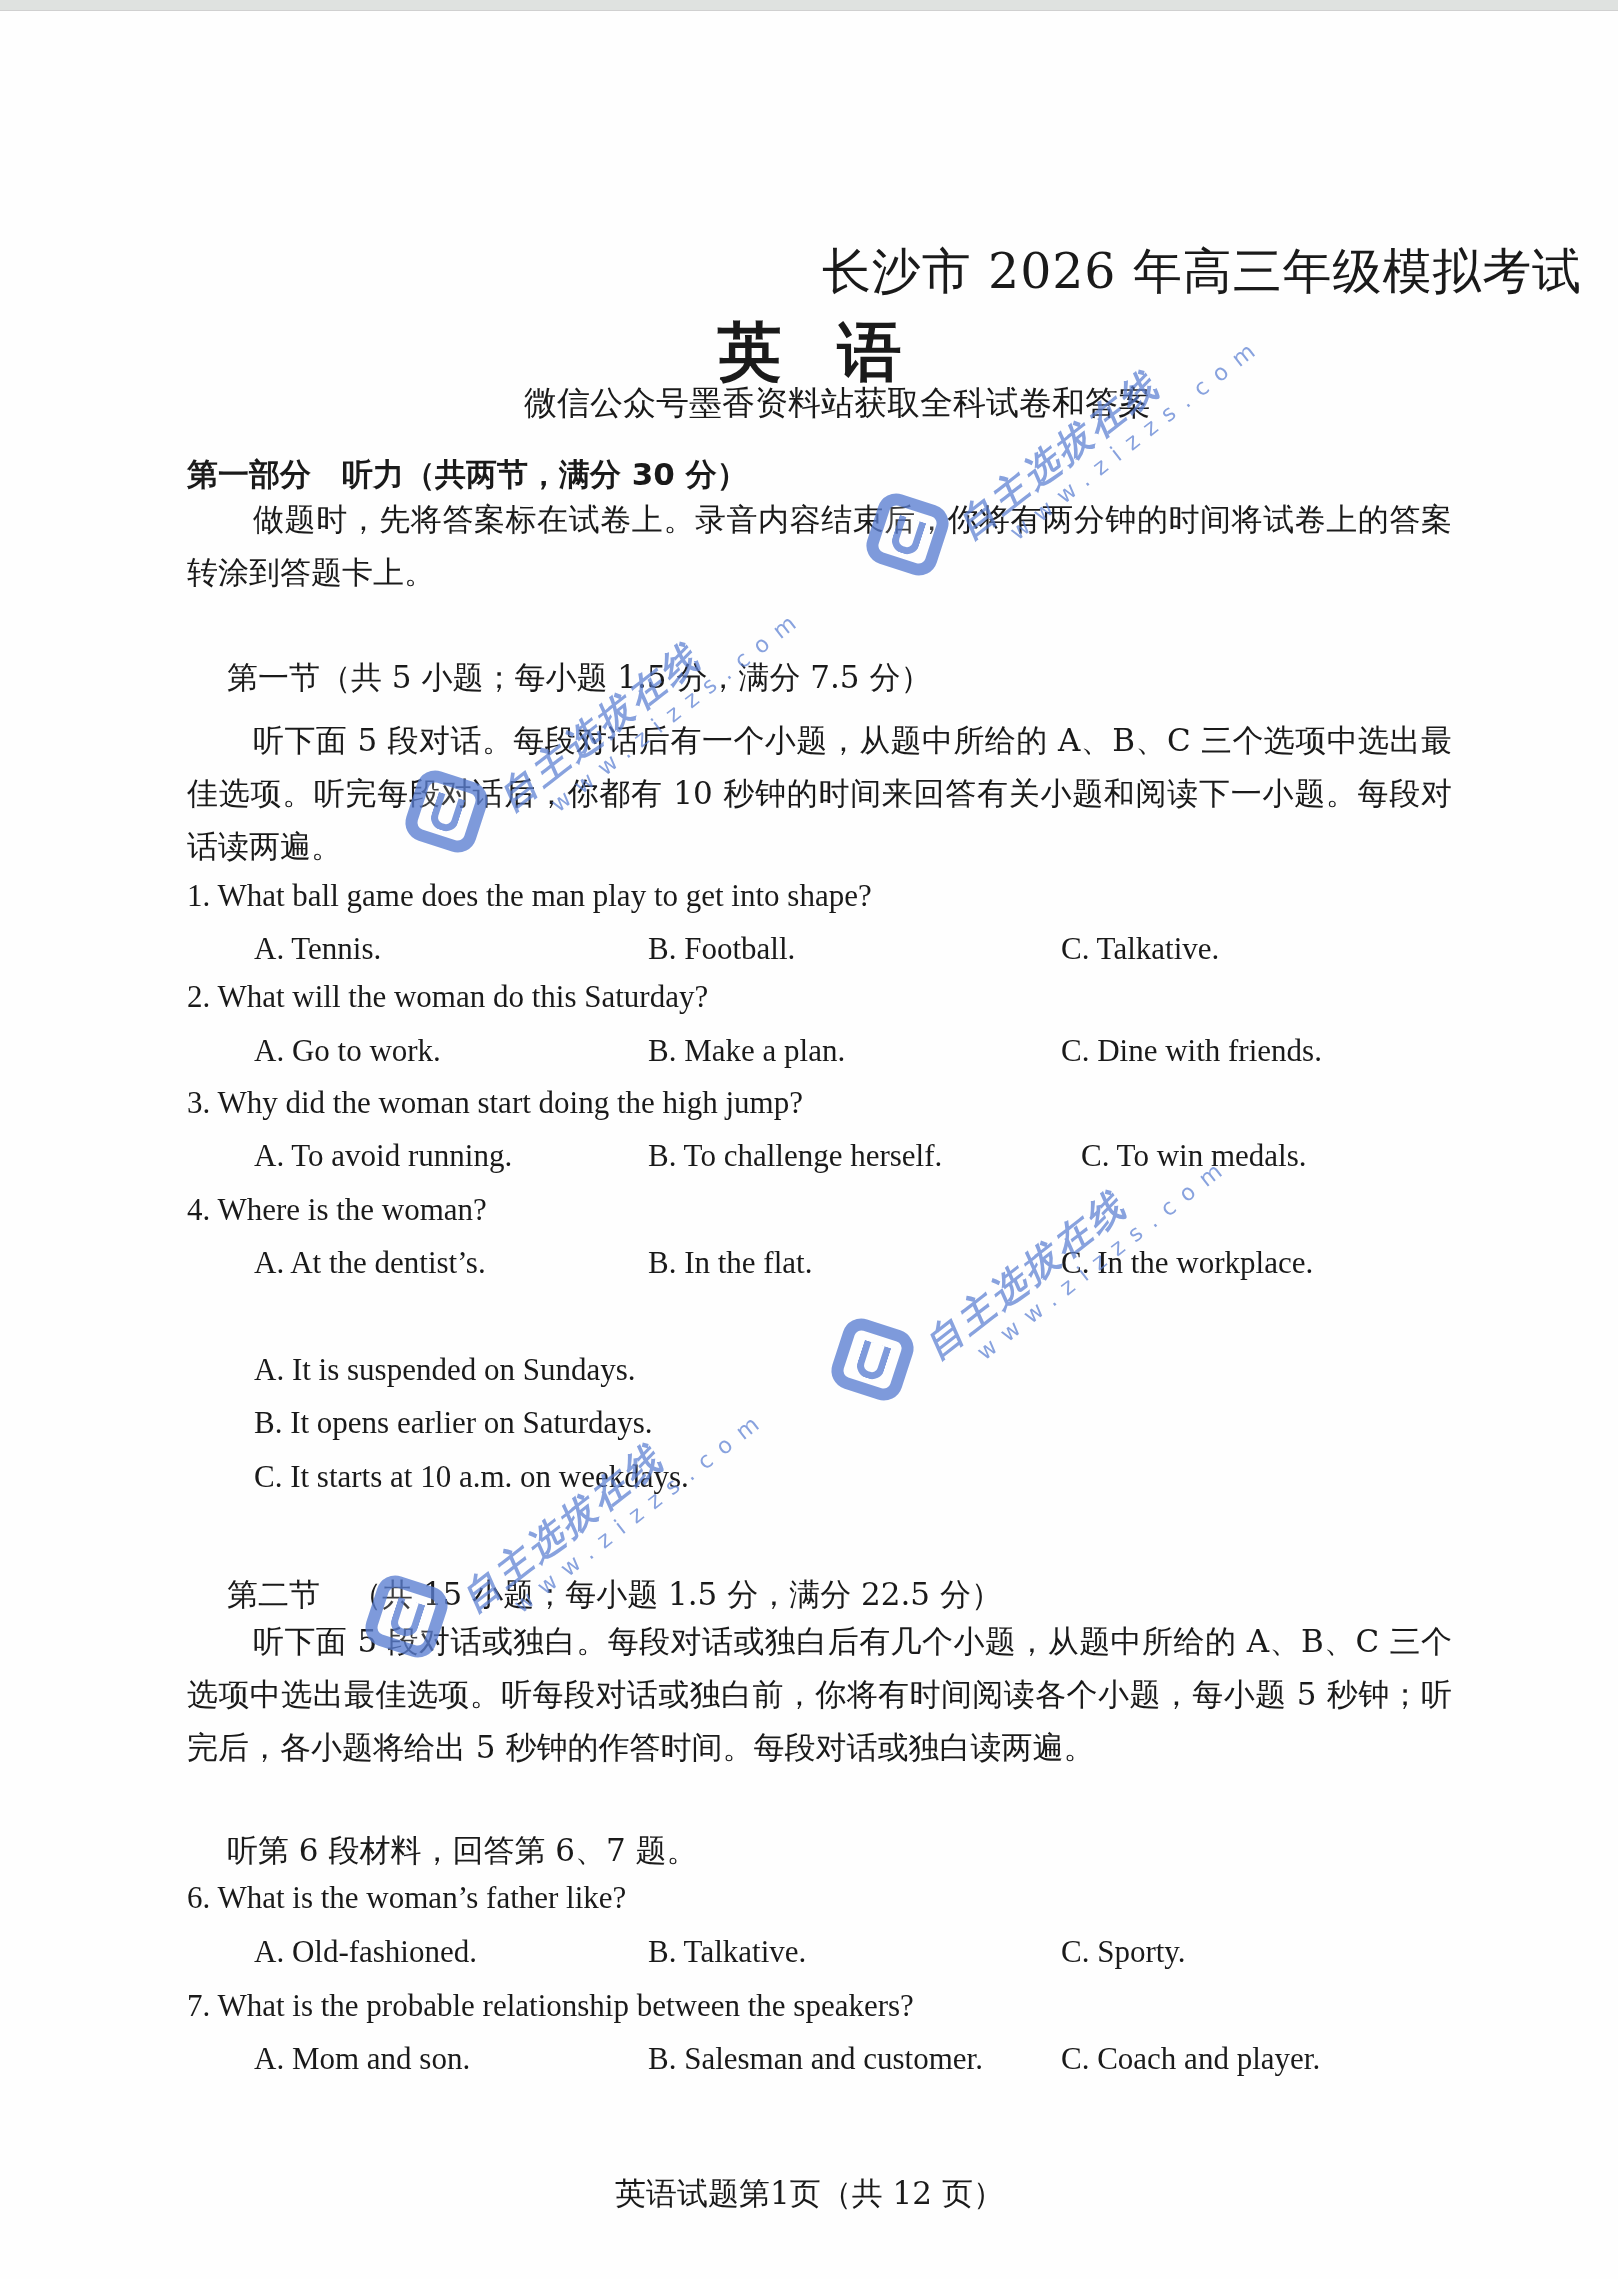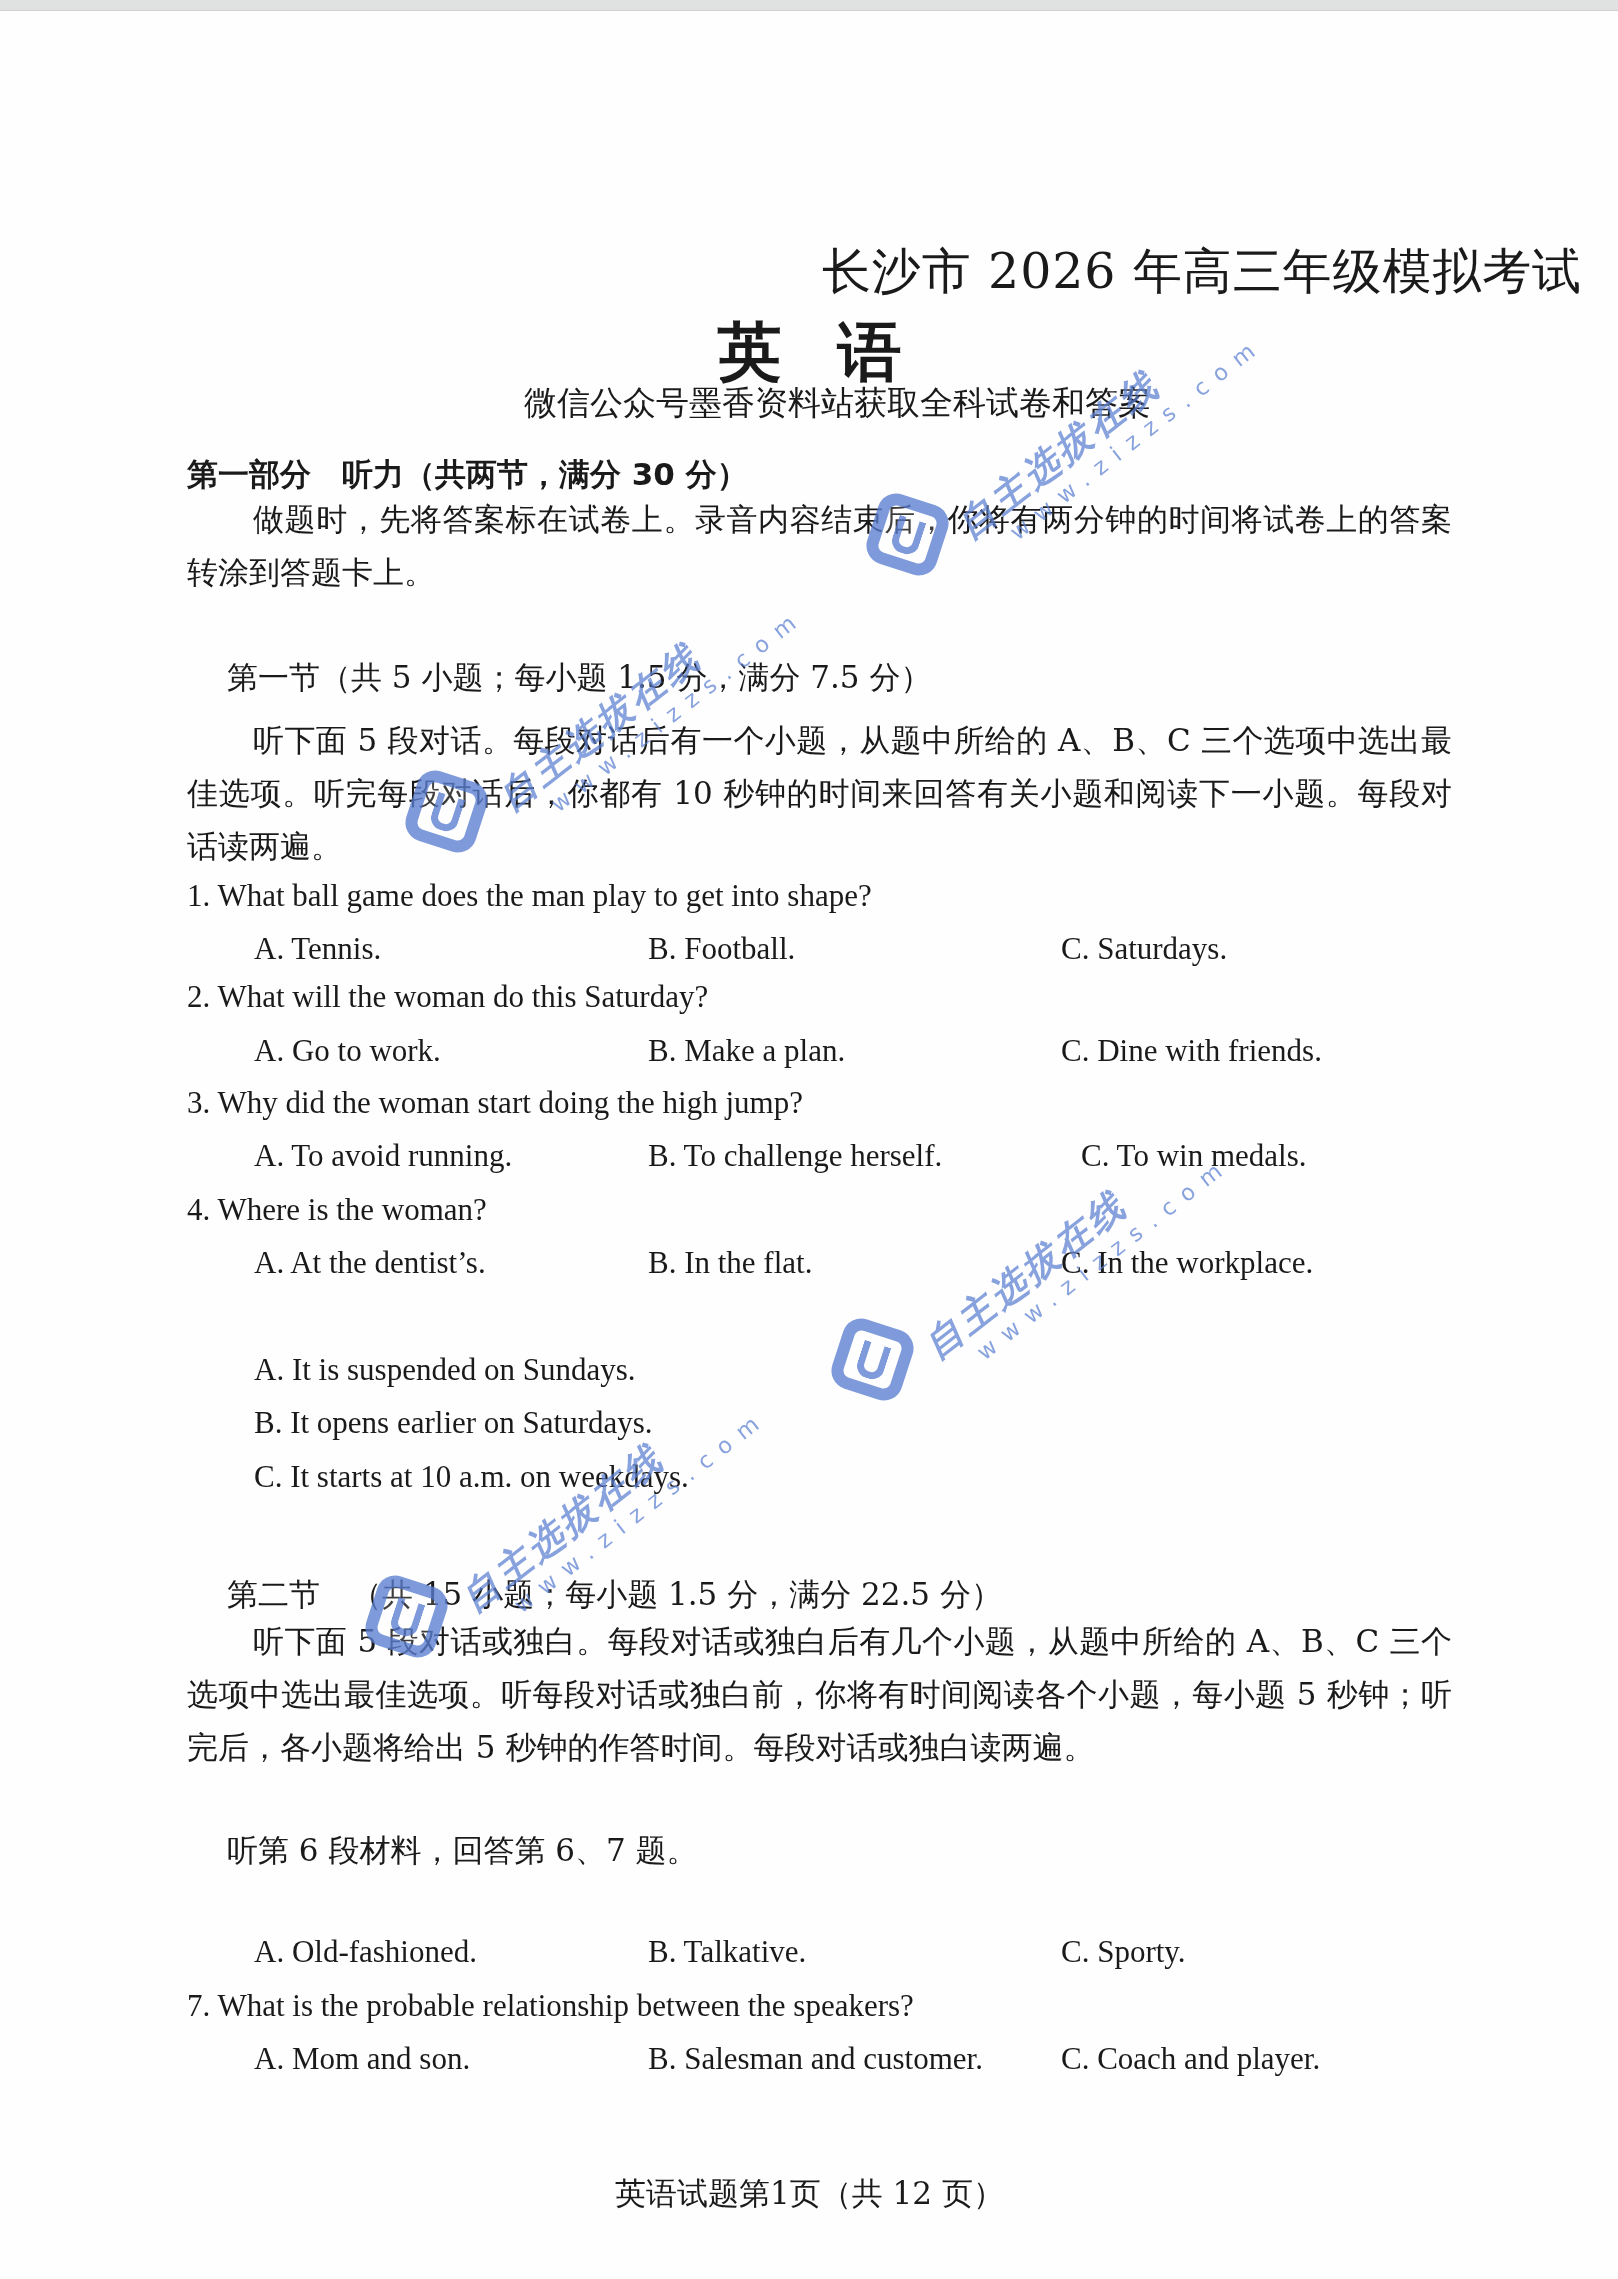--- a/index.html
+++ b/index.html
@@ -148,21 +148,21 @@
 
   <div class="abs part-head">第一部分　听力（共两节，满分 30 分）</div>
   <div class="abs para cn" style="top:482px;">做题时，先将答案标在试卷上。录音内容结束后，你将有两分钟的时间将试卷上的答案转涂到答题卡上。</div>
 
   <div class="abs section-head cn" style="top:646px;">第一节（共 5 小题；每小题 1.5 分，满分 7.5 分）</div>
   <div class="abs para cn" style="top:703px;">听下面 5 段对话。每段对话后有一个小题，从题中所给的 A、B、C 三个选项中选出最佳选项。听完每段对话后，你都有 10 秒钟的时间来回答有关小题和阅读下一小题。每段对话读两遍。</div>
 
   <div class="abs q" style="top:867px;">1. What ball game does the man play to get into shape?</div>
   <div class="abs opt" style="top:920px; left:254px;">A. Tennis.</div>
   <div class="abs opt" style="top:920px; left:648px;">B. Football.</div>
-  <div class="abs opt" style="top:920px; left:1061px;">C. Saturdays.</div>
+  <div class="abs opt" style="top:920px; left:1061px;">C. Talkative.</div>
 
   <div class="abs q" style="top:968px;">2. What will the woman do this Saturday?</div>
   <div class="abs opt" style="top:1022px; left:254px;">A. Go to work.</div>
   <div class="abs opt" style="top:1022px; left:648px;">B. Make a plan.</div>
   <div class="abs opt" style="top:1022px; left:1061px;">C. Dine with friends.</div>
 
   <div class="abs q" style="top:1074px;">3. Why did the woman start doing the high jump?</div>
   <div class="abs opt" style="top:1127px; left:254px;">A. To avoid running.</div>
   <div class="abs opt" style="top:1127px; left:648px;">B. To challenge herself.</div>
   <div class="abs opt" style="top:1127px; left:1061px;margin-left:20px;">C. To win medals.</div>
@@ -174,20 +174,21 @@
 
   <div class="abs opt" style="top:1341px; left:254px;">A. It is suspended on Sundays.</div>
   <div class="abs opt" style="top:1394px; left:254px;">B. It opens earlier on Saturdays.</div>
   <div class="abs opt" style="top:1448px; left:254px;">C. It starts at 10 a.m. on weekdays.</div>
 
   <div class="abs section-head cn" style="top:1563px;">第二节　（共 15 小题；每小题 1.5 分，满分 22.5 分）</div>
   <div class="abs para cn" style="top:1604px;">听下面 5 段对话或独白。每段对话或独白后有几个小题，从题中所给的 A、B、C 三个选项中选出最佳选项。听每段对话或独白前，你将有时间阅读各个小题，每小题 5 秒钟；听完后，各小题将给出 5 秒钟的作答时间。每段对话或独白读两遍。</div>
 
   <div class="abs section-head cn" style="top:1819px;">听第 6 段材料，回答第 6、7 题。</div>
 
+  <div class="abs q" style="top:1869px;">6. What is the woman’s father like?</div>
   <div class="abs opt" style="top:1923px; left:254px;">A. Old-fashioned.</div>
   <div class="abs opt" style="top:1923px; left:648px;">B. Talkative.</div>
   <div class="abs opt" style="top:1923px; left:1061px;">C. Sporty.</div>
 
   <div class="abs q" style="top:1977px;">7. What is the probable relationship between the speakers?</div>
   <div class="abs opt" style="top:2030px; left:254px;">A. Mom and son.</div>
   <div class="abs opt" style="top:2030px; left:648px;">B. Salesman and customer.</div>
   <div class="abs opt" style="top:2030px; left:1061px;">C. Coach and player.</div>
 
   <div class="abs footer">英语试题第1页（共 12 页）</div>

